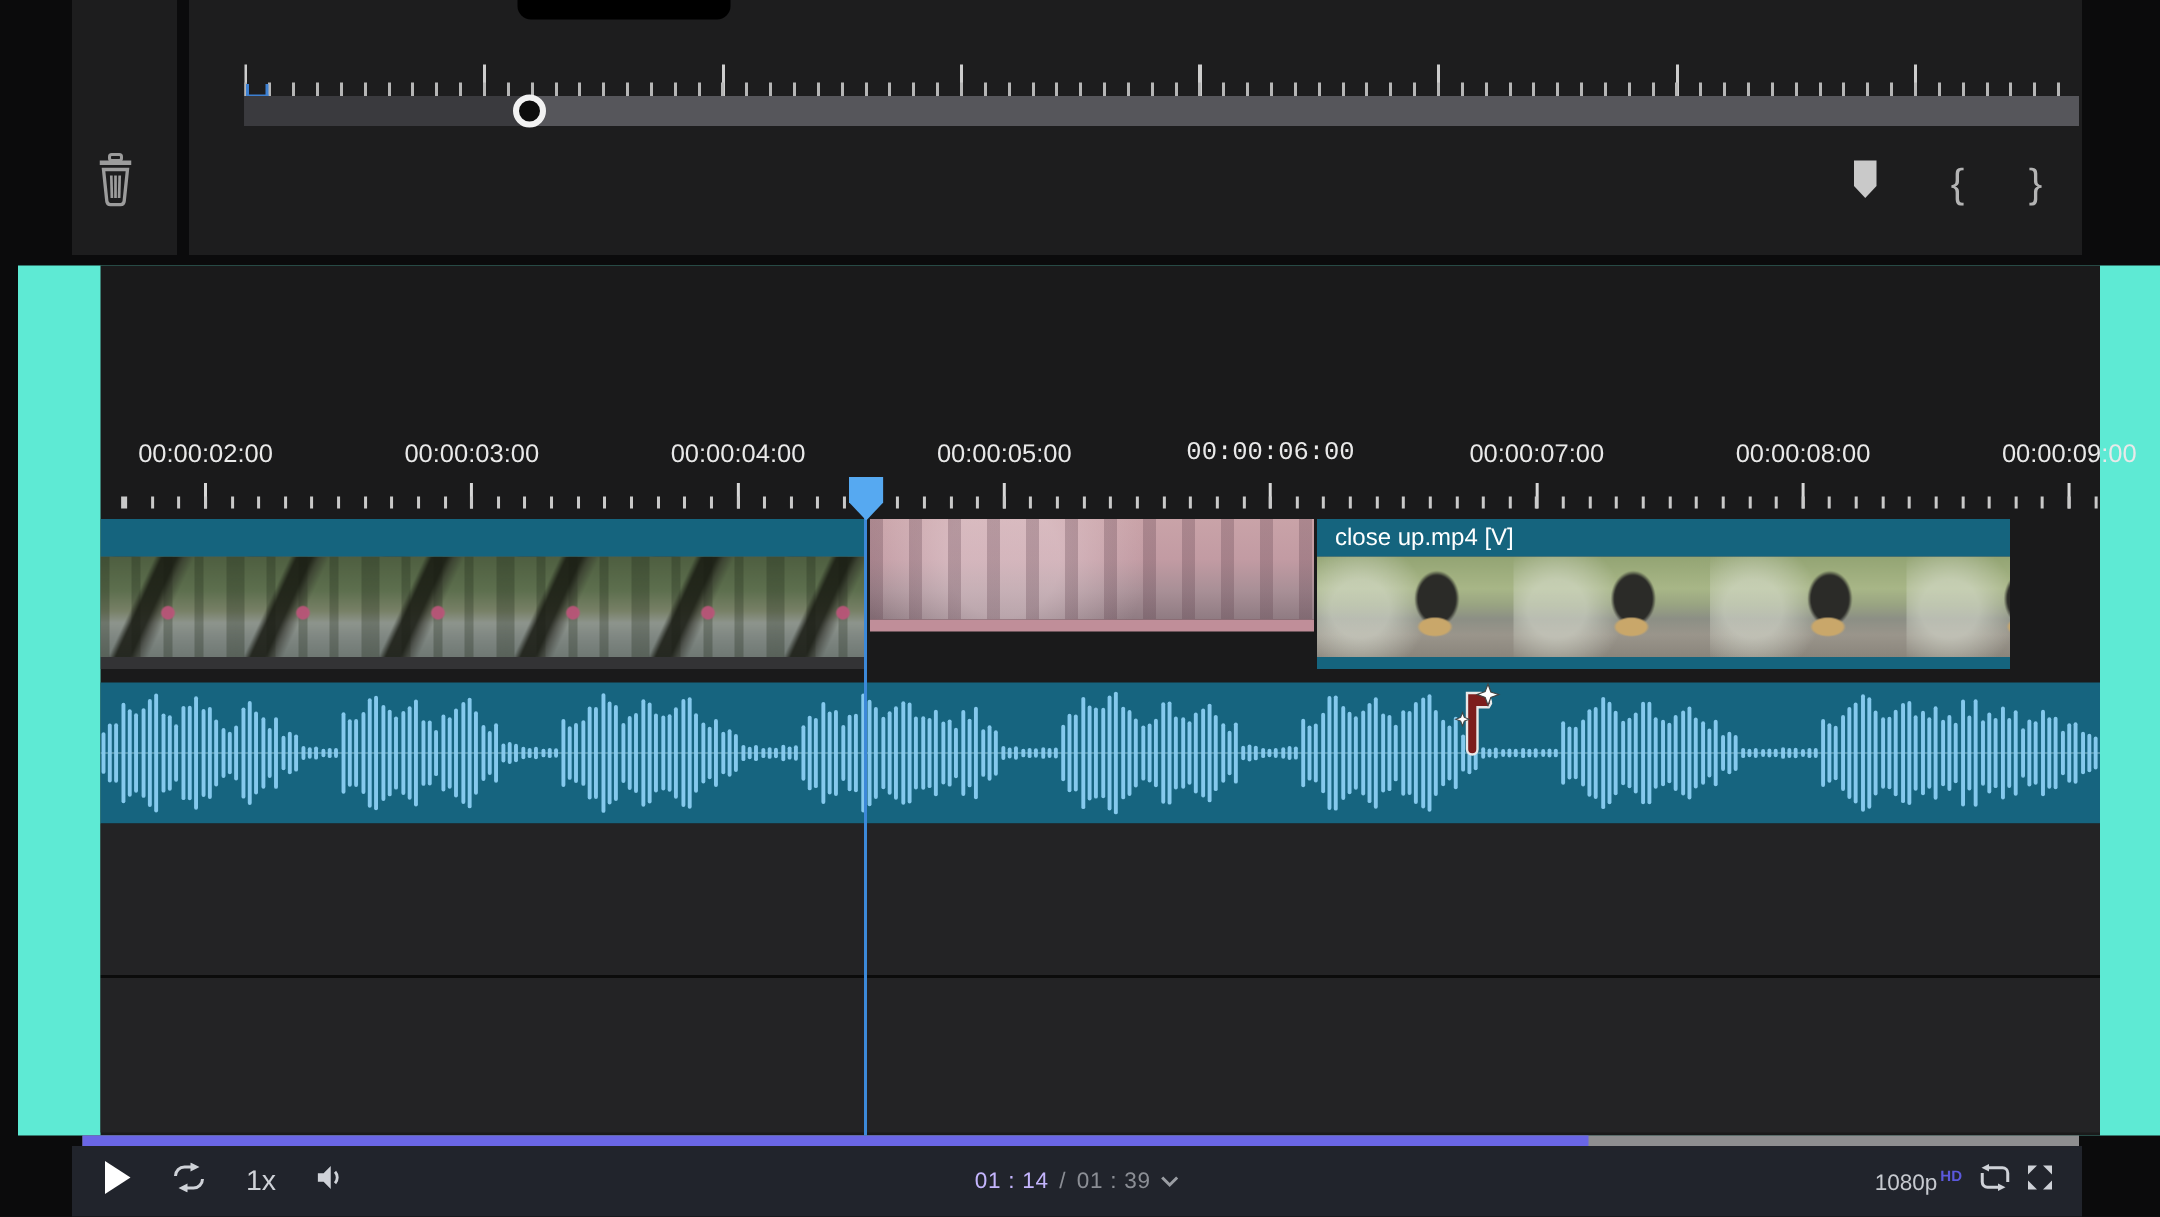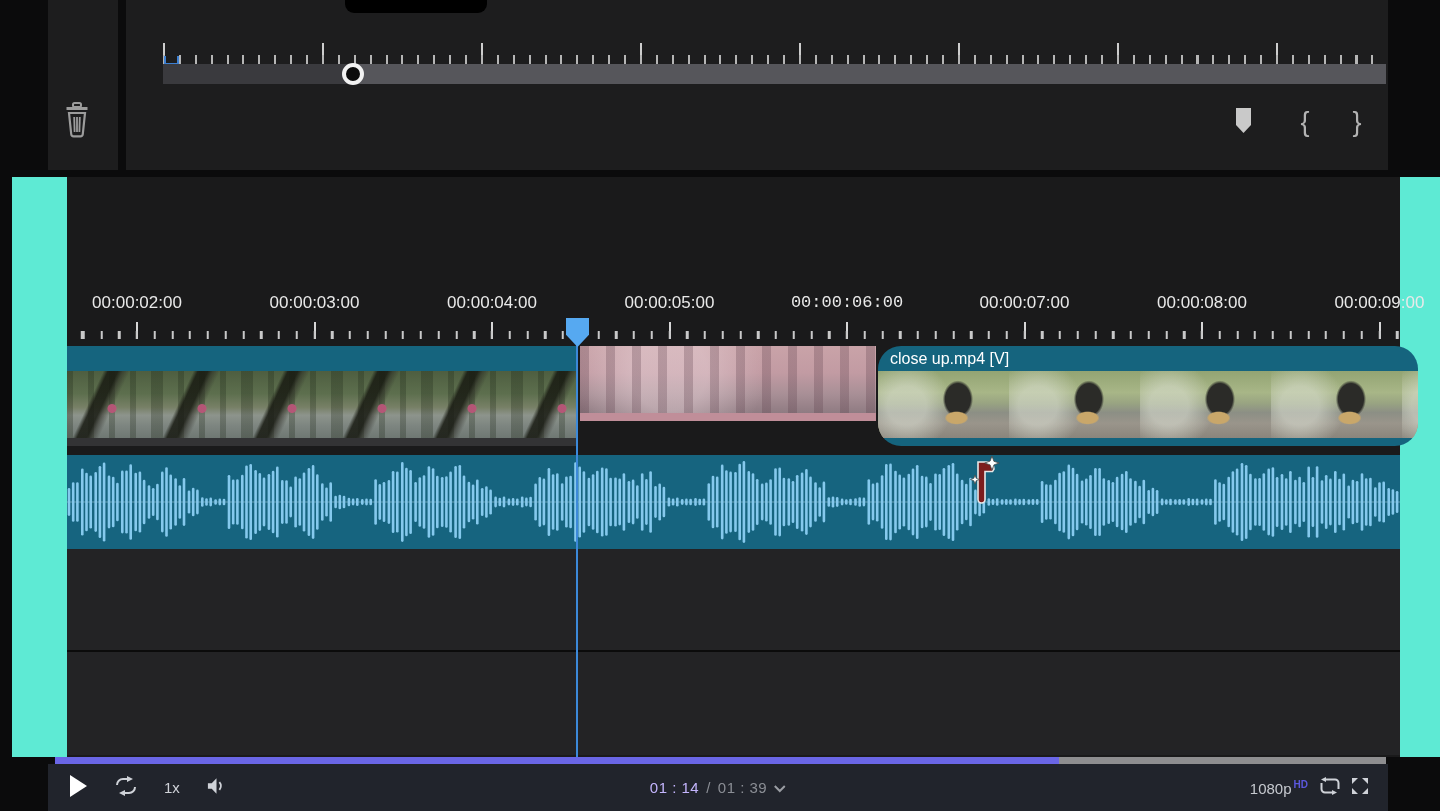--- a/index.html
+++ b/index.html
@@ -46,21 +46,21 @@
      background-position-x:69px; }
 
   #playhead-line { left:509px; top:163px; width:2px; height:417px; background:#3c89d9; z-index:30; }
   #playhead-head { left:499px; top:141px; width:23px; height:29px; background:#56a9f1; z-index:31;
      clip-path:polygon(0 0,100% 0,100% 58%,50% 100%,0 58%); cursor:grab; }
 
   
   .vclip { position:absolute; top:169px; height:100px; overflow:hidden; }
   #video-clip-left { left:0; width:511px; }
   #video-clip-ai { left:513px; width:296px; }
-  #video-clip-right { left:811px; width:540px;border-radius:23px; }
+  #video-clip-right { left:811px; width:462px; }
   .clip-header { height:25px; width:100%; background:#15647e; color:#fff; font-size:16px;
      line-height:25px; padding-left:12px; position:relative; }
   .clip-header.pink { background:#e49aa9; }
   .fx-badge { position:absolute; right:12px; top:1px; color:#fff; font-size:17px;
      font-style:italic; font-weight:bold; font-family:"Liberation Serif", serif; }
   .clip-body { height:67px; width:100%; }
   .clip-footer { height:8px; width:100%; }
   #video-clip-left .clip-footer { background:#333335; }
   #video-clip-ai .clip-footer { background:#c08e99; }
   #video-clip-right .clip-footer { background:#15647e; }
@@ -104,21 +104,21 @@
   #ai-cursor { left:898px; top:276px; z-index:40; }
 
   
   #progress-row { left:55px; top:757px; width:1331px; height:7px; background:#8e8e90; cursor:pointer; }
   #progress-fill { left:0; top:0; height:7px; background:#6a66e6; }
   #player-bar { left:48px; top:764px; width:1340px; height:47px; background:#21242c; }
 
   #player-left { position:absolute; left:20px; top:0; height:47px; display:flex;
      align-items:center; gap:26px; }
   .pbtn { display:flex; align-items:center; justify-content:center; cursor:pointer; }
-  #speed-button { color:#cfd2d8; font-size:15px;justify-content:flex-end; }
+  #speed-button { color:#cfd2d8; font-size:19px;justify-content:flex-end; }
 
   #time-display { position:absolute; left:50%; top:0; transform:translateX(-50%);
      height:47px; display:flex; align-items:center; gap:7px; cursor:pointer;
      font-size:15px; letter-spacing:.5px; }
   #time-current { color:#c4b5fd; font-weight:normal; }
   #time-sep, #time-total { color:#8b8e95; }
 
   #player-right { position:absolute; right:18px; top:0; height:47px; display:flex;
      align-items:center; gap:10px; }
   #resolution-button { color:#c6c9cf; font-size:15px; cursor:pointer; }

